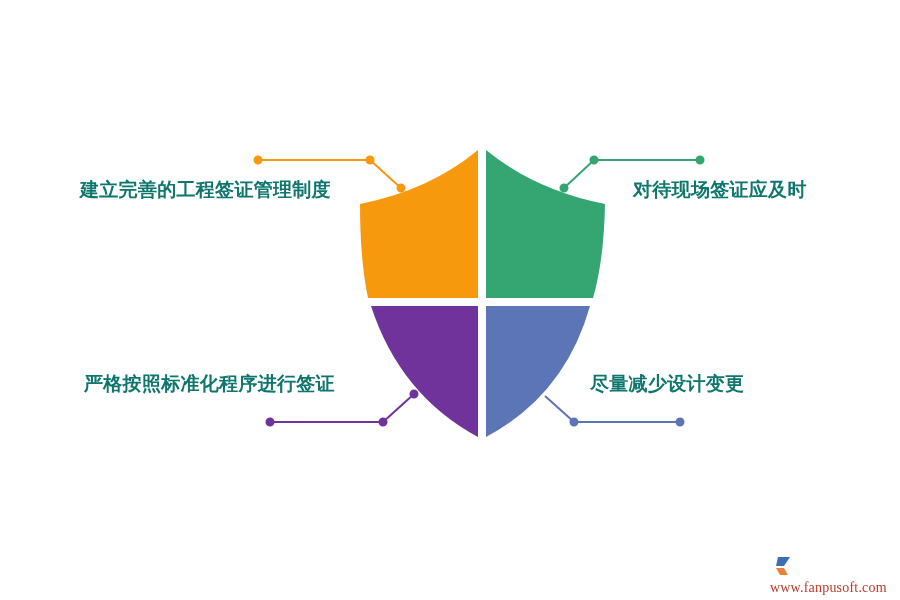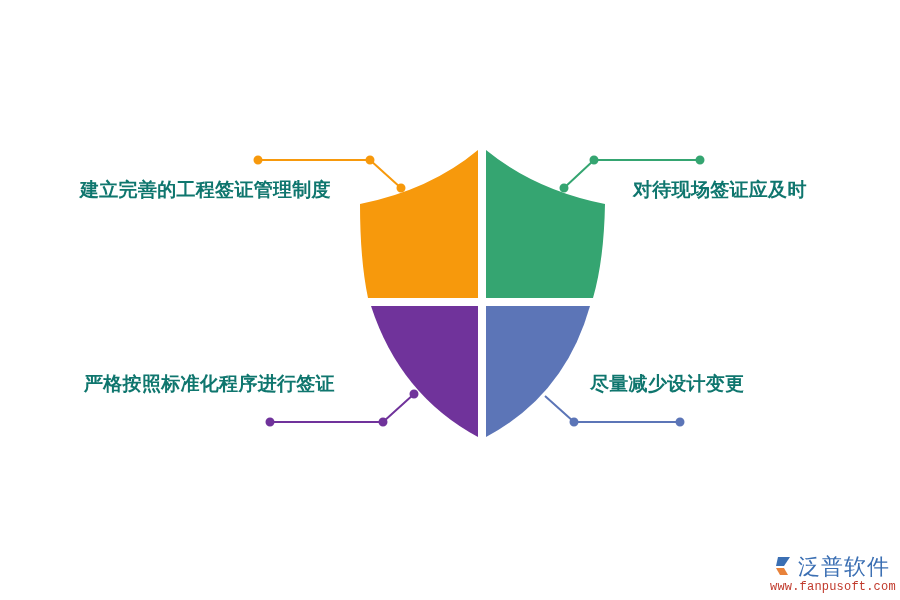--- a/index.html
+++ b/index.html
@@ -4,22 +4,22 @@
 <style>
   html, body { margin: 0; padding: 0; background: #ffffff; }
   body { width: 900px; height: 600px; position: relative; overflow: hidden;
          font-family: "DejaVu Sans", "Liberation Sans", sans-serif; }
   .canvas { position: absolute; left: 0; top: 0; width: 900px; height: 600px; }
   .label { position: absolute; font-size: 19px; font-weight: bold; color: #0f766e;
            white-space: nowrap; line-height: 24px; letter-spacing: 0.3px; }
   .logo { position: absolute; left: 768px; top: 552px; width: 126px; height: 44px; }
   .logo-name { position: absolute; left: 30px; top: 0px; font-size: 22px; color: #3b6fb3;
                font-family: "DejaVu Sans", sans-serif; letter-spacing: 1px; }
-  .logo-url { position: absolute; left: 2px; top: 28px; font-size: 12px; color: #c0392b;
-              font-family: Liberation Mono, monospace; letter-spacing: 0.2px; }
+  .logo-url { position: absolute; left: 2px; top: 28px; font-size: 14px; color: #c0392b;
+              font-family: Liberation Serif, serif; letter-spacing: 0.2px; }
 </style>
 </head>
 <body>
 
 <svg class="canvas" viewBox="0 0 900 600" xmlns="http://www.w3.org/2000/svg">
 
   <path d="M478,150 L478,298 L368,298 Q360,260 360,204 Q430,190 478,150 Z" fill="#F7990C"></path>
 
   <path d="M486,150 L486,298 L593,298 Q604,260 605,204 Q535,190 486,150 Z" fill="#35A571"></path>
 
@@ -55,15 +55,14 @@
 <div class="label" style="left:80px; top:177px;">建立完善的工程签证管理制度</div>
 <div class="label" style="left:633px; top:177px;">对待现场签证应及时</div>
 <div class="label" style="left:84px; top:371px;">严格按照标准化程序进行签证</div>
 <div class="label" style="left:590px; top:371px;">尽量减少设计变更</div>
 
 <div class="logo">
   <svg style="position:absolute;left:4px;top:2px;" width="24" height="24" viewBox="0 0 24 24">
     <path d="M6,3 L18,3 L12,12 L4,12 Z" fill="#3b6fb3"></path>
     <path d="M4,14 L12,14 L16,21 L8,21 Z" fill="#e8823a"></path>
   </svg>
-  <span class="logo-name">泛普软件</span>
   <span class="logo-url">www.fanpusoft.com</span>
 </div>
 
 </body></html>

